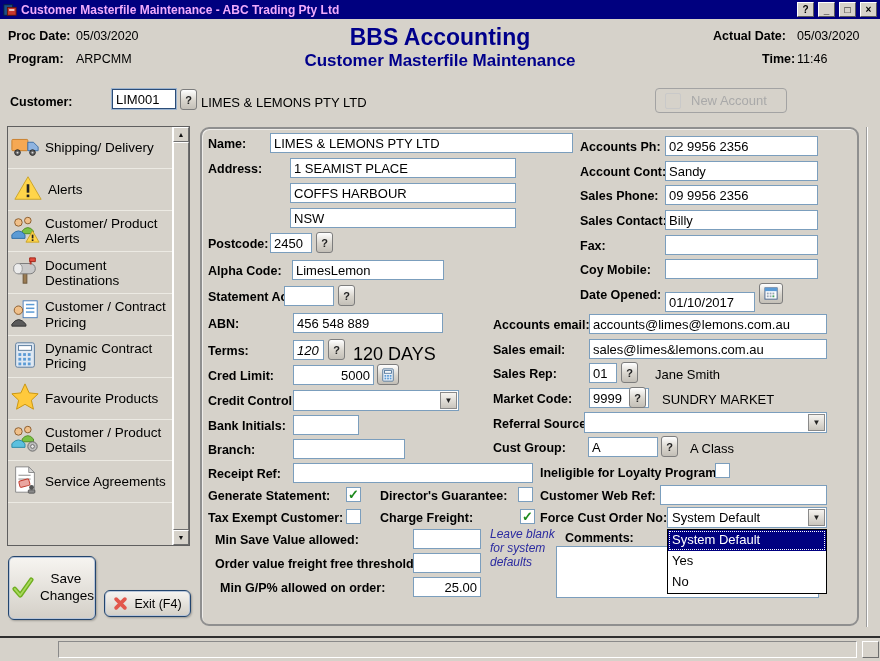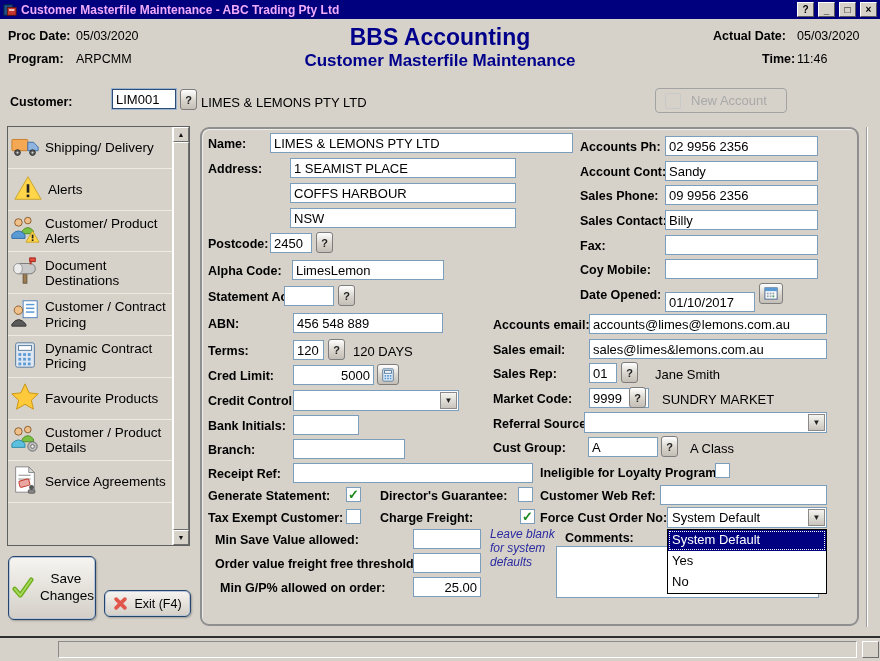--- a/index.html
+++ b/index.html
@@ -258,23 +258,23 @@
   <input class="tin" style="left: 292px; top: 260px; width: 152px;" value="LimesLemon">
 
   <span class="lbl" style="left:208px;top:290px;">Statement Acc:</span>
   <input class="tin" style="left: 284px; top: 286px; width: 50px;" value="">
   <span class="qbtn" style="left:338px;top:285px;">?</span>
 
   <span class="lbl" style="left:208px;top:317px;">ABN:</span>
   <input class="tin" style="left: 293px; top: 313px; width: 150px;" value="456 548 889">
 
   <span class="lbl" style="left:208px;top:344px;">Terms:</span>
-  <input class="tin" style="left: 293px; top: 340px; width: 31px;" value="120">
+  <input class="tin" style="left: 293px; top: 340px; width: 31px; font-style: italic;" value="120">
   <span class="qbtn" style="left:328px;top:339px;">?</span>
-  <span class="txt" style="left:353px;top:344px;font-size:13px;">120 DAYS</span>
+  <span class="txt" style="left:353px;top:344px;font-size:18px;">120 DAYS</span>
 
   <span class="lbl" style="left:208px;top:369px;">Cred Limit:</span>
   <input class="tin num" style="left: 293px; top: 365px; width: 81px;" value="5000">
   <span class="icobtn" style="left:377px;top:364px;width:22px;height:21px;">
     <svg width="14" height="14" viewBox="0 0 16 16">
         <rect x="2" y="1" width="12" height="14" rx="1" fill="#eaf1f8" stroke="#4a6f94"></rect>
         <rect x="4" y="3" width="8" height="3" fill="#fff" stroke="#4a6f94"></rect>
         <g fill="#5b9bd5">
           <rect x="4" y="8" width="2" height="2"></rect>
           <rect x="7" y="8" width="2" height="2"></rect>

